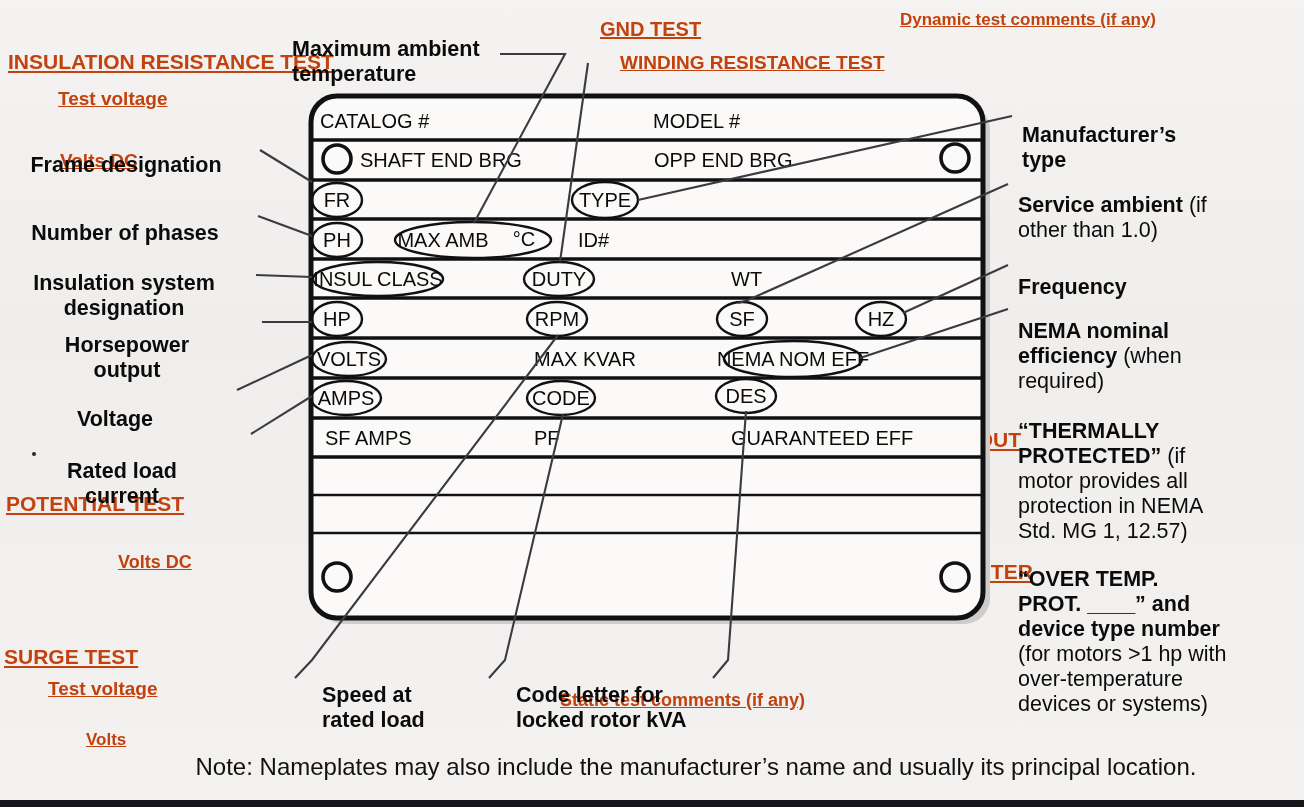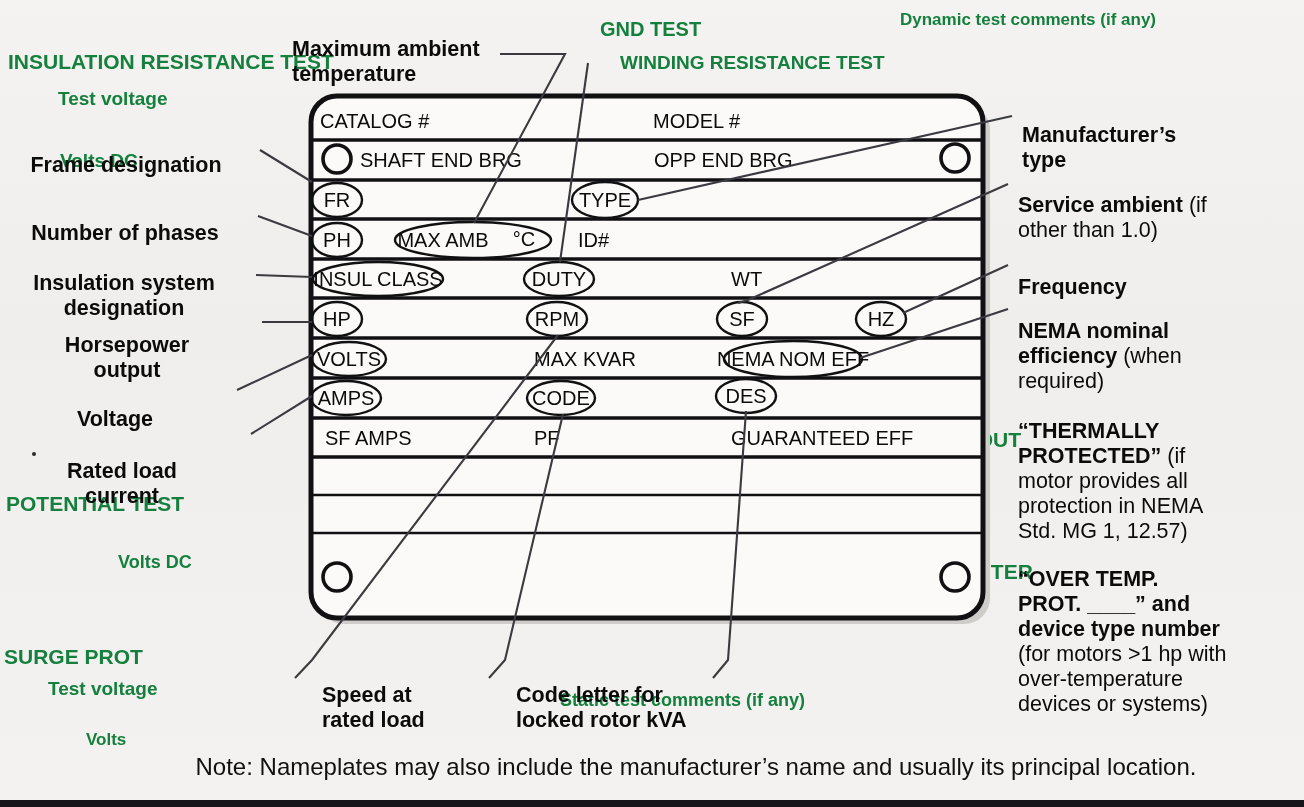--- a/index.html
+++ b/index.html
@@ -16,26 +16,27 @@
 
   
   .paper-tint{
     position:absolute;left:0;top:0;width:1304px;height:807px;
     background:
       linear-gradient(180deg,#f4f3f1 0%, #efeeec 40%, #f3f2f0 100%);
     pointer-events:none;
   }
   .ghost{
     position:absolute;
-    color:#15803d;
+    color:#c2410c;
     font-family:"Liberation Sans", sans-serif;
     font-weight:bold;
     white-space:nowrap;
     pointer-events:none;
     user-select:none;
+    text-decoration:underline;
   }
 
   
   svg#art{position:absolute;left:0;top:0;width:1304px;height:807px;}
 
   
   .anno{
     position:absolute;
     font-family:"Liberation Sans", sans-serif;
     font-size:21.5px;
@@ -72,21 +73,21 @@
 
 <div id="stage">
 
   <div class="paper-tint"></div>
 
   <div class="ghost" style="left:8px;  top:50px;  font-size:21px; transform:scaleX(1);">INSULATION RESISTANCE TEST</div>
   <div class="ghost" style="left:58px; top:88px;  font-size:19px;">Test voltage</div>
   <div class="ghost" style="left:60px; top:150px; font-size:19px;">Volts DC</div>
   <div class="ghost" style="left:6px;  top:492px; font-size:21px;">POTENTIAL TEST</div>
   <div class="ghost" style="left:118px;top:552px; font-size:18px;">Volts DC</div>
-  <div class="ghost" style="left:4px;  top:645px; font-size:21px;">SURGE PROT</div>
+  <div class="ghost" style="left:4px;  top:645px; font-size:21px;">SURGE TEST</div>
   <div class="ghost" style="left:48px; top:678px; font-size:19px;">Test voltage</div>
   <div class="ghost" style="left:86px; top:730px; font-size:17px;">Volts</div>
   <div class="ghost" style="left:900px;top:10px;  font-size:17px;">Dynamic test comments (if any)</div>
   <div class="ghost" style="left:600px;top:18px;  font-size:20px;">GND TEST</div>
   <div class="ghost" style="left:620px;top:52px;  font-size:19px;">WINDING RESISTANCE TEST</div>
   <div class="ghost" style="left:790px;top:105px; font-size:21px;">Leads 1 - 2</div>
   <div class="ghost" style="left:636px;top:428px; font-size:21px;">OUTPUT SHAFT EXTENSION RUNOUT</div>
   <div class="ghost" style="left:648px;top:458px; font-size:19px;">Result</div>
   <div class="ghost" style="left:628px;top:560px; font-size:21px;">OUTPUT SHAFT EXTENSION DIAMETER</div>
   <div class="ghost" style="left:640px;top:592px; font-size:19px;">Result</div>

